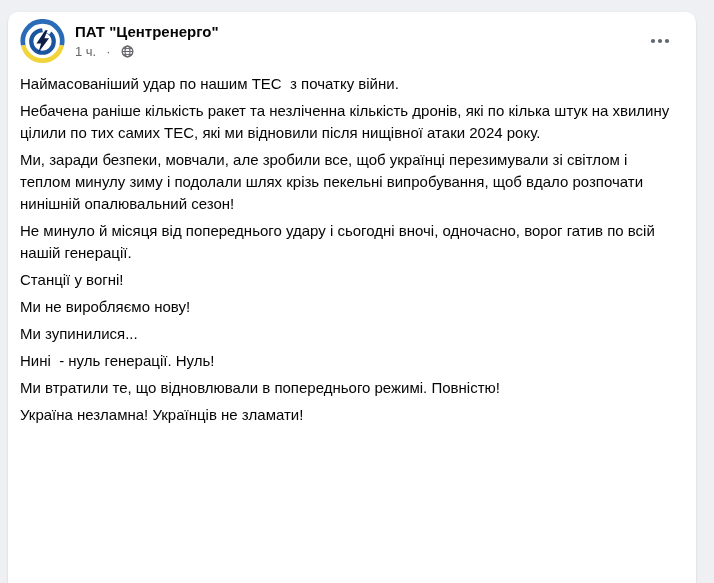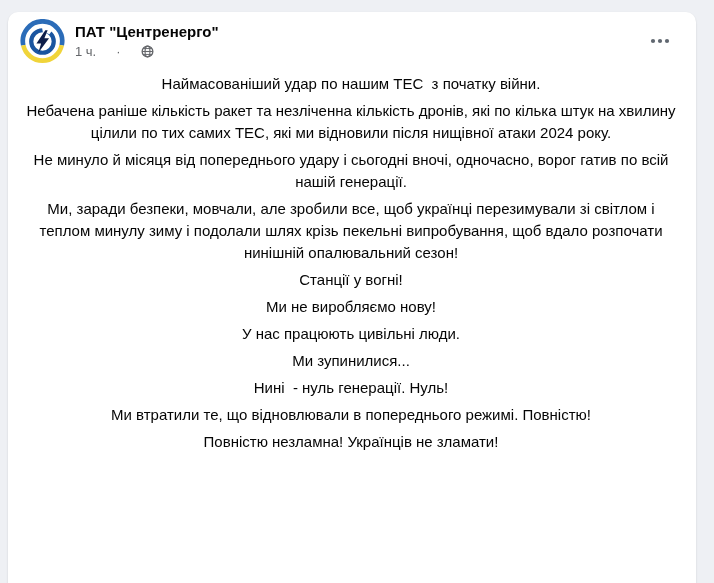--- a/index.html
+++ b/index.html
@@ -22,37 +22,37 @@
     width: 45px; height: 45px; border-radius: 50%; flex: 0 0 45px;
     cursor: pointer;
   }
   .avatar svg { display: block; width: 45px; height: 45px; }
   .head-text { margin-left: 10px; padding-top: 3px; min-width: 0; }
   .author {
     font-size: 15px; font-weight: 700; color: #050505; line-height: 19px;
     cursor: pointer;
   }
   .meta {
-    display: flex; align-items: center; gap: 20px;
+    display: flex; align-items: center; gap: 10px;
     font-size: 13px; color: #65676b; line-height: 17px; margin-top: 2px;
   }
   .globe { display: inline-block; }
   .globe svg { display: block; }
   .menu-btn {
     margin-left: auto; margin-top: 10px; margin-right: 8px;
     width: 32px; height: 24px; border: none; background: transparent;
     color: #606770; cursor: pointer; padding: 0;
     display: flex; align-items: center; justify-content: center;
   }
   .menu-btn svg { display: block; }
   .post-text {
     padding: 5px 14px 14px 12px;
     font-size: 15px; color: #050505; line-height: 22px;
   }
-  .post-text p { margin: 0 0 5px 0; white-space: pre-wrap; text-align: center; }
+  .post-text p { margin: 0 0 5px 0; white-space: pre-wrap; }
 </style>
 </head>
 <body>
 
 <div class="card">
 
   <div class="header">
 
     <div class="avatar">
       <svg viewBox="0 0 48 48">
@@ -88,24 +88,23 @@
         <circle cx="10" cy="3" r="2.1" fill="#606770"></circle>
         <circle cx="17" cy="3" r="2.1" fill="#606770"></circle>
       </svg>
     </button>
 
   </div>
 
   <div class="post-text">
       <p>Наймасованіший удар по нашим ТЕС  з початку війни.</p>
       <p>Небачена раніше кількість ракет та незліченна кількість дронів, які по кілька штук на хвилину цілили по тих самих ТЕС, які ми відновили після нищівної атаки 2024 року.</p>
+      <p>Ми, заради безпеки, мовчали, але зробили все, щоб українці перезимували зі світлом і теплом минулу зиму і подолали шлях крізь пекельні випробування, щоб вдало розпочати нинішній опалювальний сезон!</p>
       <p>Не минуло й місяця від попереднього удару і сьогодні вночі, одночасно, ворог гатив по всій нашій генерації.</p>
-      <p>Ми, заради безпеки, мовчали, але зробили все, щоб українці перезимували зі світлом і теплом минулу зиму і подолали шлях крізь пекельні випробування, щоб вдало розпочати нинішній опалювальний сезон!</p>
       <p>Станції у вогні!</p>
       <p>Ми не виробляємо нову!</p>
-      <p>У нас працюють цивільні люди.</p>
       <p>Ми зупинилися...</p>
       <p>Нині  - нуль генерації. Нуль!</p>
       <p>Ми втратили те, що відновлювали в попереднього режимі. Повністю!</p>
-      <p>Повністю незламна! Українців не зламати!</p>
+      <p>Україна незламна! Українців не зламати!</p>
     </div>
 
 </div>
 
 </body></html>

